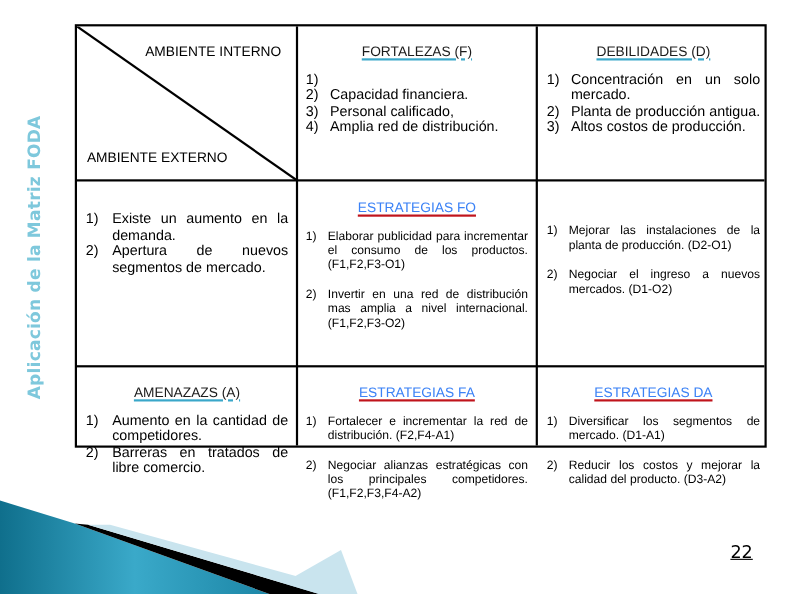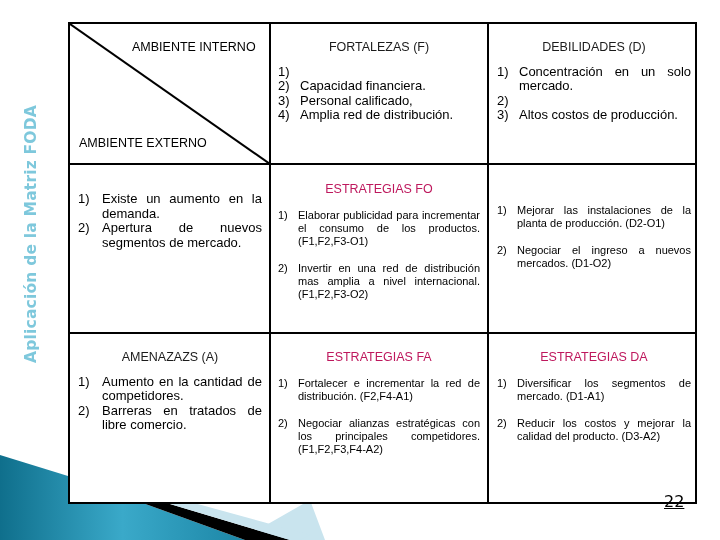--- a/index.html
+++ b/index.html
@@ -21,35 +21,35 @@
     color: #7ec8dc;
     letter-spacing: 0.2px;
   }
   .deco {
     position: absolute; left: 0; top: 0; width: 720px; height: 540px;
     pointer-events: none;
   }
   .matrix {
     position: absolute;
     left: 68px; top: 22px;
-    width: 629px; height: 482px;
+    width: 629px; height: 385px;
     border: 2px solid #000;
     box-sizing: border-box;
     background: #fff;
   }
   .vline { position: absolute; top: 0; bottom: 0; width: 2px; background: #000; }
   .hline { position: absolute; left: 0; right: 0; height: 2px; background: #000; }
 
   .cell { position: absolute; box-sizing: border-box; font-size: 12.5px; line-height: 14.5px; }
   .head {
-    text-align: center; font-size: 12.5px;
+    text-align: center; text-decoration: underline; font-size: 12.5px;
     text-underline-offset: 2px;
   }
   .head.blue { color: #1b1b1b; text-decoration-color: #3aa7c9; text-decoration-thickness: 2px; }
-  .head.red { color: #be185d; text-decoration-color: #c0141c; text-decoration-thickness: 2px; }
+  .head.red { color: #3b82f6; text-decoration-color: #c0141c; text-decoration-thickness: 2px; }
 
   ol.items { list-style: none; margin: 0; padding: 0; }
   ol.items li { display: flex; text-align: justify; }
   ol.items li .num { flex: 0 0 auto; }
   ol.items li .txt { flex: 1 1 auto; text-align: justify; text-align-last: left; }
 
   .factor { font-size: 13px; line-height: 14.5px; }
   .factor .num { width: 22px; }
   .strat { font-size: 11px; line-height: 13px; }
   .strat .num { width: 20px; }
@@ -116,20 +116,21 @@
 
   <div class="cell" style="left:427px;top:16px;width:194px">
     <div class="head blue">DEBILIDADES (D)</div>
     <ol class="items factor" style="margin-top:10px">
       <li>
           <span class="num">1)</span>
           <span class="txt">Concentración en un solo mercado.</span>
         </li>
       <li>
           <span class="num">2)</span>
+          <span class="txt">Planta de producción antigua.</span>
         </li>
       <li>
           <span class="num">3)</span>
           <span class="txt">Altos costos de producción.</span>
         </li>
     </ol>
   </div>
 
   <div class="cell" style="left:8px;top:158px;width:184px">
     <ol class="items factor" style="margin-top:10px">

